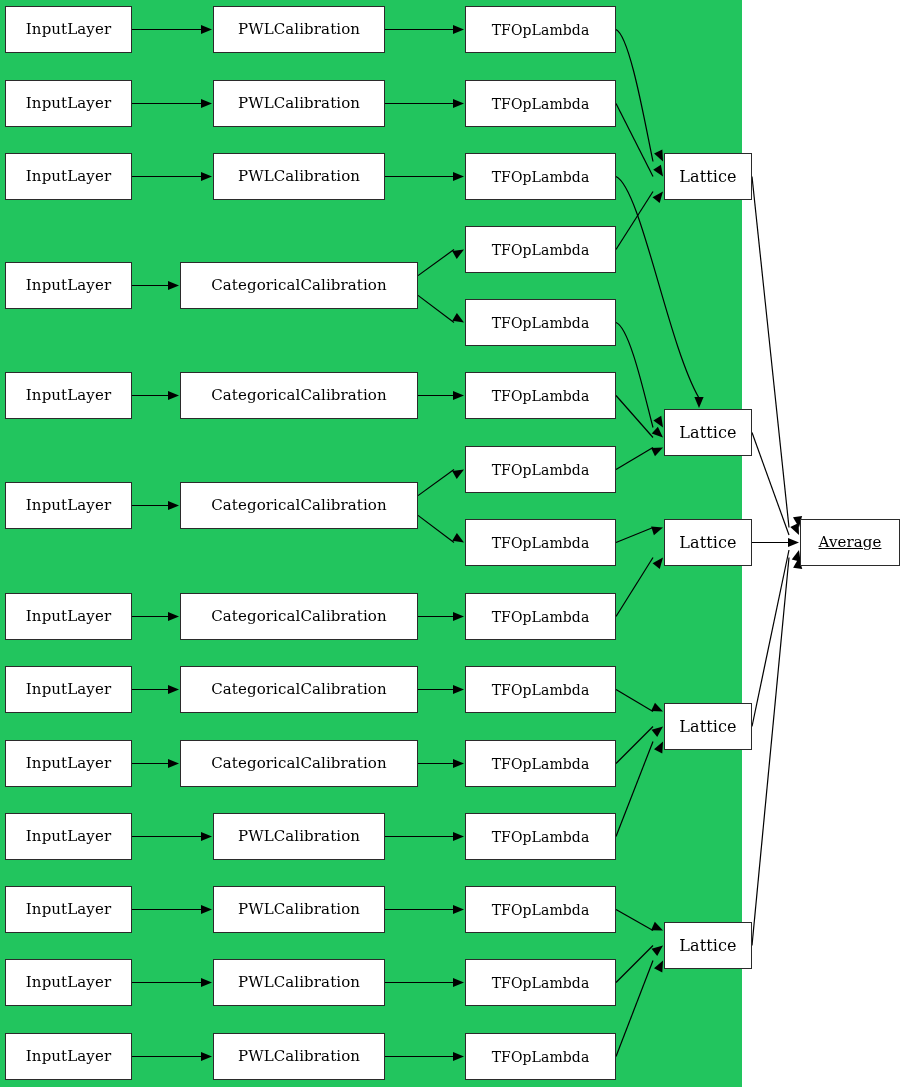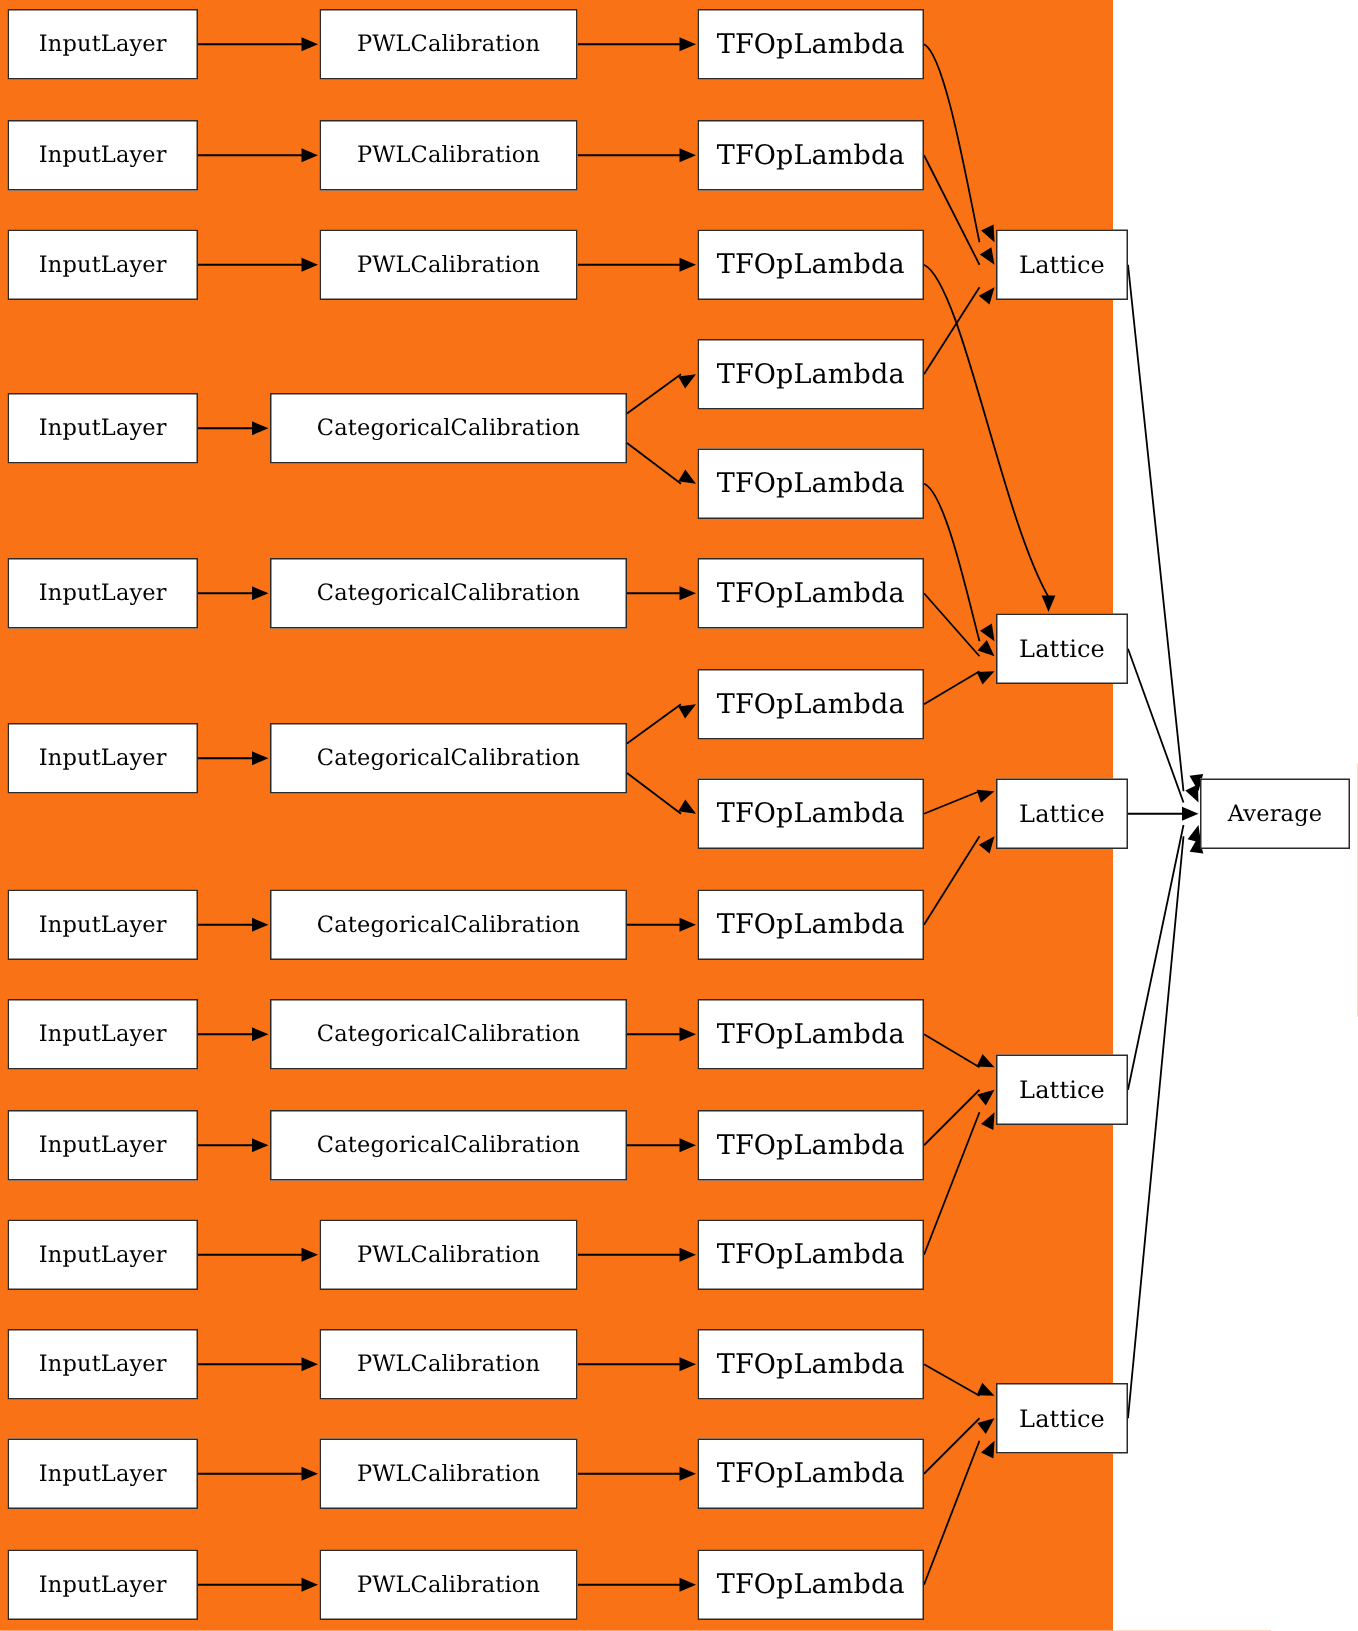--- a/index.html
+++ b/index.html
@@ -1,26 +1,26 @@
 <!DOCTYPE html>
 <html><head>
 <meta charset="utf-8">
 <style>
   html,body{margin:0;padding:0;background:#ffffff;}
   body{width:905px;height:1087px;overflow:hidden;
        font-family:"DejaVu Serif","Liberation Serif",serif;}
-  #stage{position:relative;width:742px;height:1087px;background:#f97316;}
+  #stage{position:relative;width:742px;height:1087px;background:#22c55e;}
   svg#wires{position:absolute;left:0;top:0;width:905px;height:1087px;overflow:visible;}
   .node{position:absolute;box-sizing:border-box;background:#ffffff;
         border:1px solid #2b2b2b;display:flex;align-items:center;
         justify-content:center;color:#000000;white-space:nowrap;}
   .node .lbl{font-size:15px;line-height:1;letter-spacing:.1px;}
   .n-input .lbl{font-size:15px;}
   .n-cal .lbl{font-size:15px;}
-  .n-tf .lbl{font-size:18px;}
+  .n-tf .lbl{font-size:14px;}
   .n-lat .lbl{font-size:16px;}
   .n-avg .lbl{font-size:15px;}
 </style>
 </head>
 <body>
 
 <div id="stage">
   <svg id="wires" viewBox="0 0 905 1087" preserveAspectRatio="none" aria-hidden="true">
       <path d="M 132 29.5 L 202 29.5" fill="none" stroke="#000000" stroke-width="1.2"></path>
       <polygon points="212.00,29.50 201.00,34.10 201.00,24.90" fill="#000000"></polygon>
@@ -251,17 +251,17 @@
       </div>
       <div class="node n-lat" style="left: 664px; top: 519px; width: 88px; height: 47px; border-color: rgb(43, 43, 43); background: rgb(255, 255, 255);">
         <span class="lbl">Lattice</span>
       </div>
       <div class="node n-lat" style="left: 664px; top: 703px; width: 88px; height: 47px; border-color: rgb(43, 43, 43); background: rgb(255, 255, 255);">
         <span class="lbl">Lattice</span>
       </div>
       <div class="node n-lat" style="left: 664px; top: 922px; width: 88px; height: 47px; border-color: rgb(43, 43, 43); background: rgb(255, 255, 255);">
         <span class="lbl">Lattice</span>
       </div>
-      <div class="node n-avg" style="left: 800px; top: 519px; width: 100px; height: 47px; border-color: rgb(43, 43, 43); background: rgb(255, 255, 255);">
+      <div class="node n-avg" style="left: 800px; top: 519px; width: 100px; height: 47px; border-color: rgb(43, 43, 43); background: rgb(255, 255, 255); text-decoration: underline;">
         <span class="lbl">Average</span>
       </div>
     </div>
 </div>
 
 </body></html>

